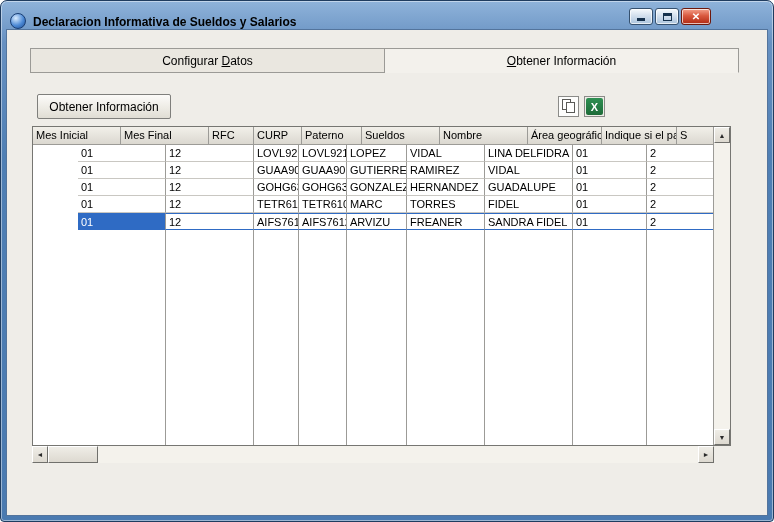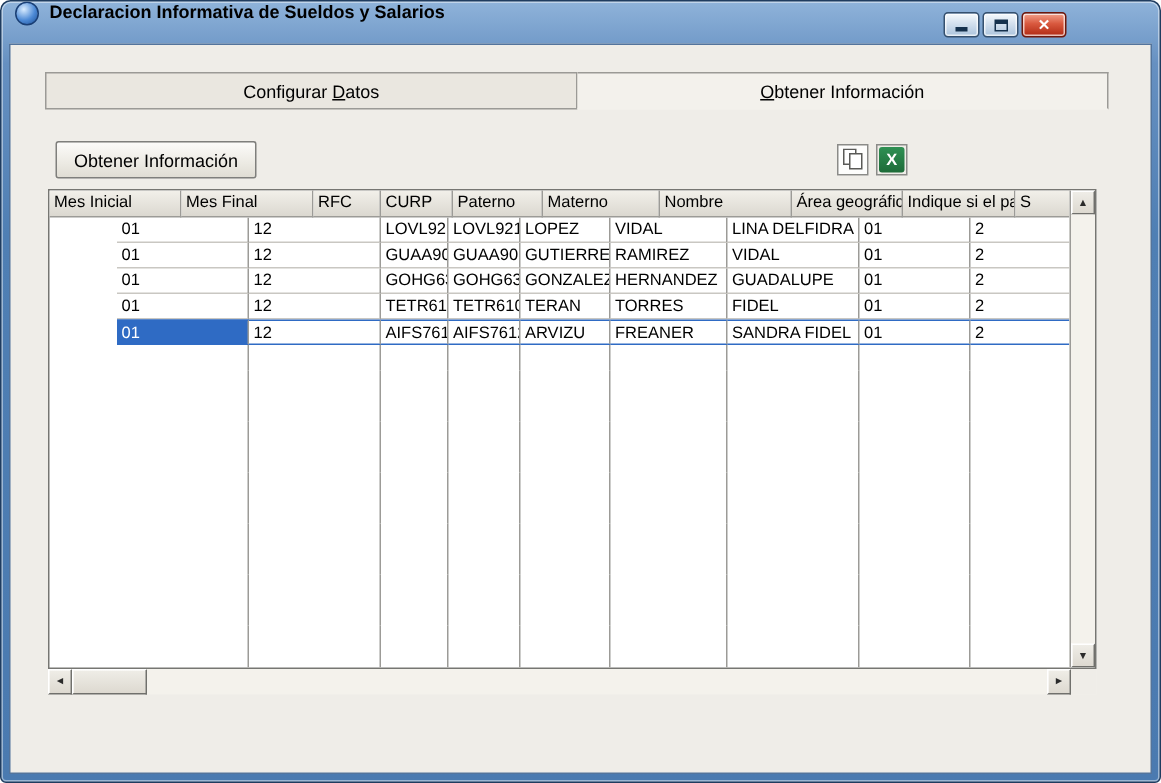--- a/index.html
+++ b/index.html
@@ -8,21 +8,21 @@
 
   
   .frame{
     position:relative; width:774px; height:522px;
     background:linear-gradient(180deg,#8fb3da 0%, #6690c1 8%, #4f7fb4 30%, #4a7ab0 100%);
     border:1px solid #1f3c5f;
     border-radius:7px 7px 4px 4px;
     box-shadow:inset 0 0 0 1px rgba(255,255,255,.45);
     overflow:hidden;
   }
-  .titlebar{ position:absolute; top:0; left:0; right:0; height:28px; display:flex; align-items:flex-start; padding:0 9px; }
+  .titlebar{ position:absolute; top:0; left:0; right:0; height:28px; display:flex; align-items:flex-end; padding:0 9px; }
   .app-icon{
     width:16px; height:16px; border-radius:50%;
     background:radial-gradient(circle at 35% 30%, #d9ecff, #4d8ad6 55%, #1d4e94);
     border:1px solid #1a3f75; margin-right:7px; flex:none;
   }
   .title{ font-size:12px; font-weight:700; color:#000; white-space:nowrap; }
   .winbtns{ position:absolute; top:7px; right:62px; display:flex; gap:2px; }
   .winbtn{
     width:24px; height:17px; border:1px solid #35506e; border-radius:3px;
     background:linear-gradient(#f6fafd, #d3e0ee 45%, #abc4dd);
@@ -179,21 +179,21 @@
     </div>
 
     <div class="grid">
       <div class="grid-main">
         <div class="ghead">
             <div class="gc h c0">Mes Inicial</div>
             <div class="gc h c1">Mes Final</div>
             <div class="gc h c2">RFC</div>
             <div class="gc h c3">CURP</div>
             <div class="gc h c4">Paterno</div>
-            <div class="gc h c5">Materno</div>
+            <div class="gc h c5">Sueldos</div>
             <div class="gc h c6">Nombre</div>
             <div class="gc h c7">Área geográfica</div>
             <div class="gc h c8">Indique si el patr</div>
             <div class="gc h c9">S</div>
           </div>
         <div class="gbody">
             <div class="grow">
               <div class="gc c0">01</div>
               <div class="gc c1">12</div>
               <div class="gc c2">LOVL92102</div>
@@ -227,21 +227,21 @@
               <div class="gc c6">GUADALUPE</div>
               <div class="gc c7">01</div>
               <div class="gc c8">2</div>
               <div class="gc c9">1</div>
             </div>
             <div class="grow">
               <div class="gc c0">01</div>
               <div class="gc c1">12</div>
               <div class="gc c2">TETR61042</div>
               <div class="gc c3">TETR61042</div>
-              <div class="gc c4">TERAN</div>
+              <div class="gc c4">MARC</div>
               <div class="gc c5">TORRES</div>
               <div class="gc c6">FIDEL</div>
               <div class="gc c7">01</div>
               <div class="gc c8">2</div>
               <div class="gc c9">1</div>
             </div>
             <div class="grow sel">
               <div class="gc c0 selcell">01</div>
               <div class="gc c1">12</div>
               <div class="gc c2">AIFS76121</div>

